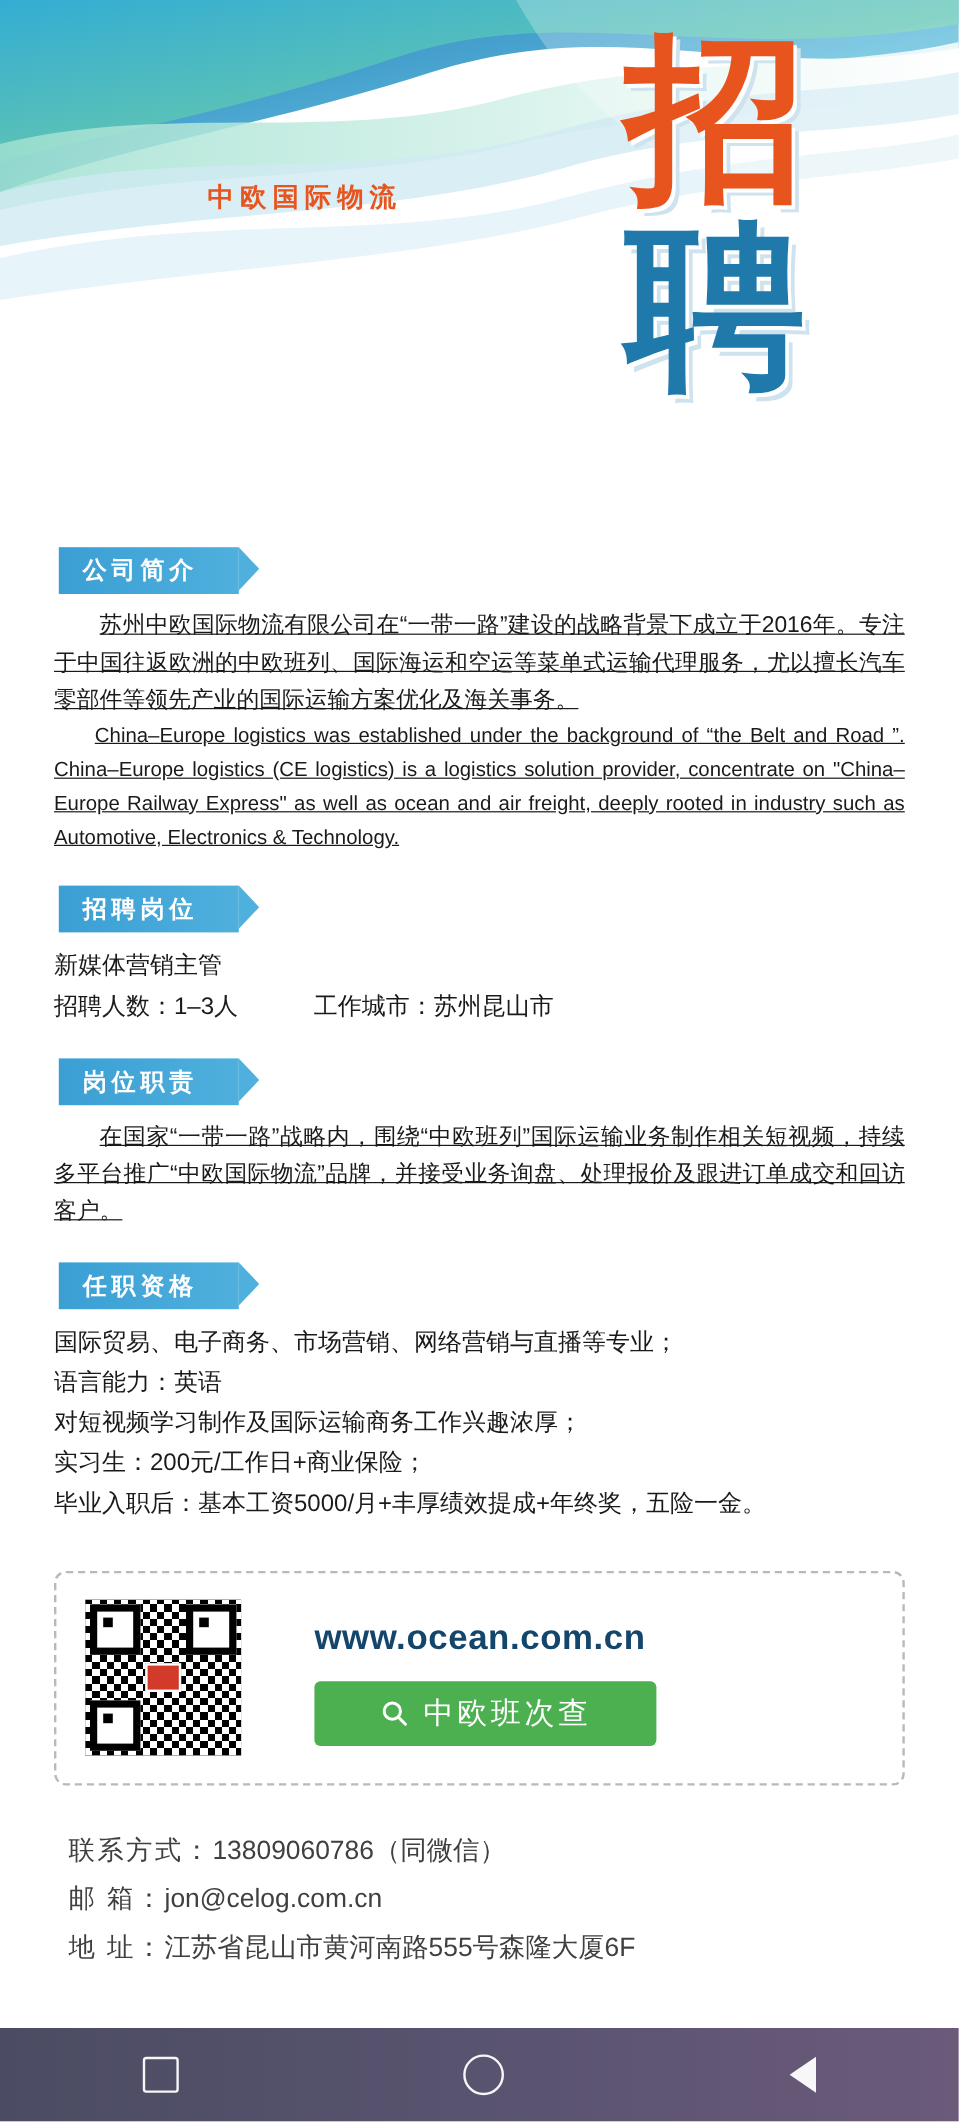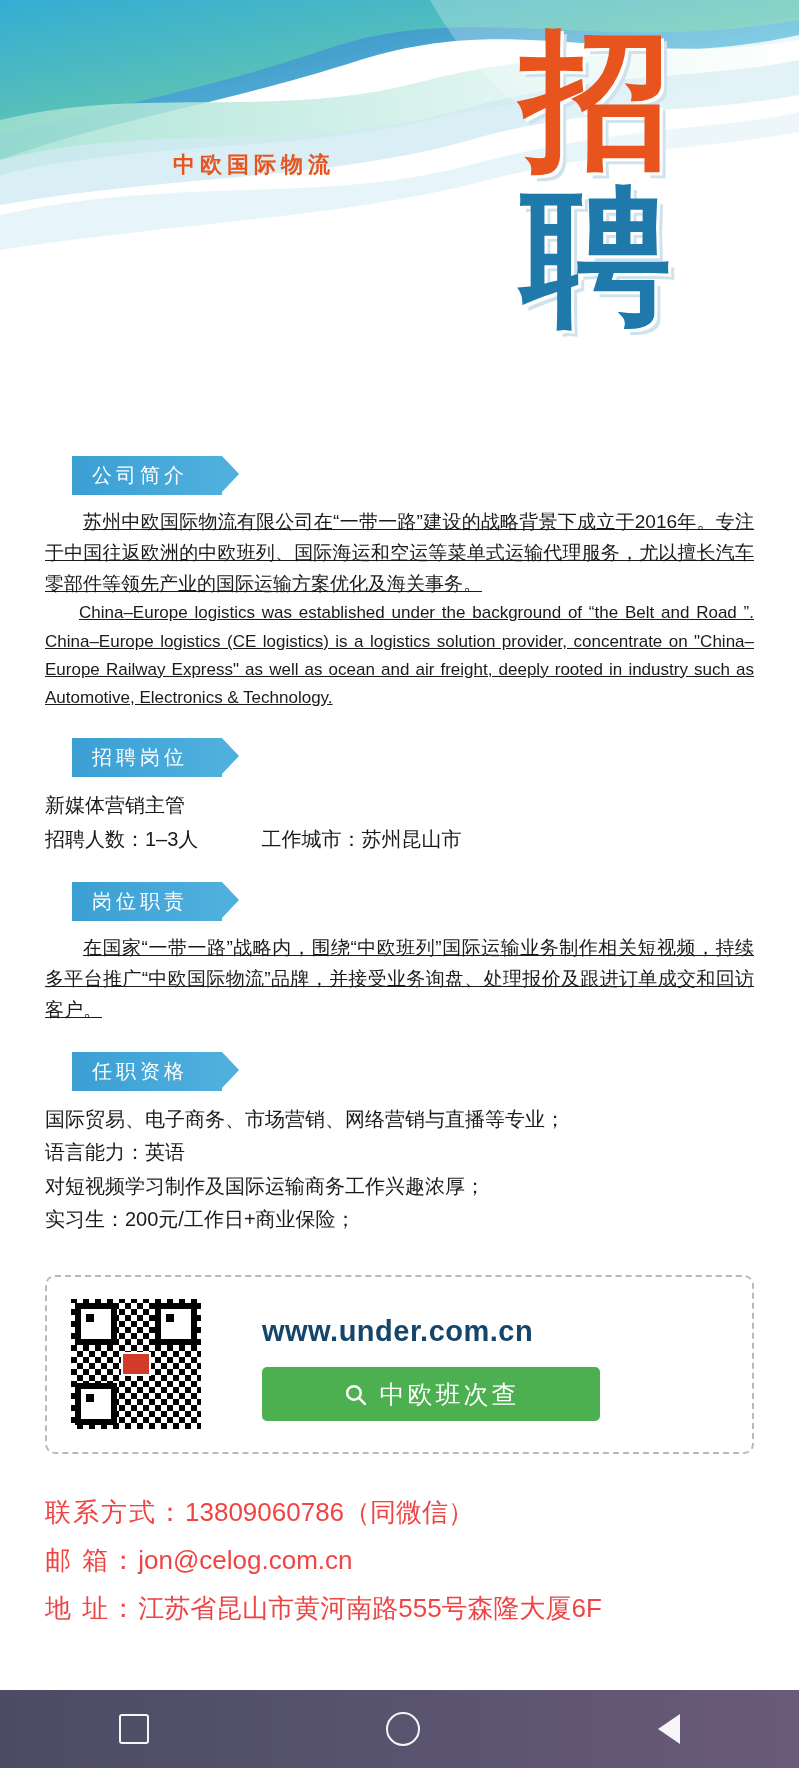--- a/index.html
+++ b/index.html
@@ -76,26 +76,26 @@
   .content {
     position: absolute;
     left: 0;
     top: 430px;
     width: 799px;
   }
 
   .section-tag {
     position: relative;
     display: inline-block;
-    margin-left: 72px;
+    margin-left: 49px;
     padding: 6px 34px 6px 20px;
     background: linear-gradient(90deg, #3b9fd4 0%, #4fb0dd 100%);
     color: #ffffff;
     font-size: 20px;
-    font-weight: normal;
+    font-weight: bold;
     letter-spacing: 4px;
     text-align: right;
   }
   .section-tag::after {
     content: "";
     position: absolute;
     right: -17px; top: 0;
     border-top: 18px solid transparent;
     border-bottom: 18px solid transparent;
     border-left: 17px solid #4fb0dd;
@@ -168,40 +168,40 @@
     position: absolute;
     left: 215px; top: 38px;
     font-size: 29px;
     font-weight: bold;
     color: #14456b;
     letter-spacing: 0.5px;
   }
   .search-btn {
     position: absolute;
     left: 215px; top: 90px;
-    width: 338px; height: 54px;
+    width: 285px; height: 54px;
     background: #4caf50;
     border-radius: 5px;
     color: #fff;
     display: flex;
     align-items: center;
     justify-content: center;
     gap: 12px;
     font-size: 25px;
     letter-spacing: 3px;
     cursor: pointer;
   }
   .search-btn svg { display: block; }
 
   
   .contact {
-    margin: 34px 45px 0 45px;
-    font-size: 26px;
+    margin: 34px 45px 0 57px;
+    font-size: 22px;
     line-height: 1.85;
-    color: #ef4444;
+    color: #404040;
   }
   .contact .label { letter-spacing: 2px; }
 
   
   .navbar {
     position: absolute;
     left: 0; bottom: 0;
     width: 799px;
     height: 78px;
     background: linear-gradient(90deg, #4b4c63 0%, #5a5470 55%, #6b5a7a 100%);
@@ -293,35 +293,36 @@
   <p class="para indent">在国家“一带一路”战略内，围绕“中欧班列”国际运输业务制作相关短视频，持续多平台推广“中欧国际物流”品牌，并接受业务询盘、处理报价及跟进订单成交和回访客户。</p>
 
   <div class="tag-row">
     <span class="section-tag">任职资格</span>
   </div>
   <div class="line">国际贸易、电子商务、市场营销、网络营销与直播等专业；</div>
   <div class="line">语言能力：英语</div>
   <div class="line">对短视频学习制作及国际运输商务工作兴趣浓厚；</div>
 
   <div class="line">实习生：200元/工作日+商业保险；</div>
+  <div class="line">毕业入职后：基本工资5000/月+丰厚绩效提成+年终奖，五险一金。</div>
 
   <div class="qr-box">
     <div class="qr-img">
       <div class="qr-corner qr-c1">
           <i></i>
         </div>
       <div class="qr-corner qr-c2">
           <i></i>
         </div>
       <div class="qr-corner qr-c3">
           <i></i>
         </div>
       <div class="qr-inner"></div>
     </div>
-    <div class="site-url">www.under.com.cn</div>
+    <div class="site-url">www.ocean.com.cn</div>
     <div class="search-btn">
       <span>
         <svg width="25" height="25" viewBox="0 0 24 24" fill="none" stroke="#ffffff" stroke-width="2.4">
           <circle cx="10.5" cy="10.5" r="6.5"></circle>
           <line x1="15.5" y1="15.5" x2="21" y2="21" stroke-linecap="round"></line>
         </svg>
       </span>
       <span>中欧班次查</span>
     </div>
   </div>

